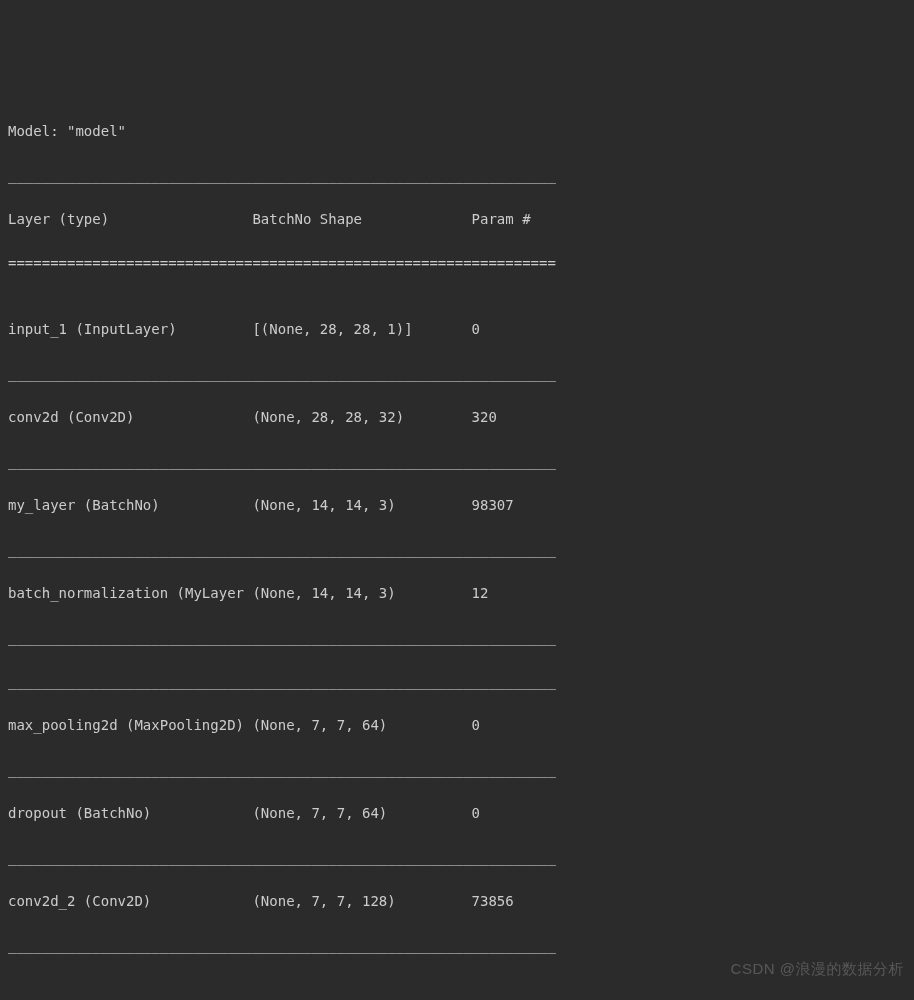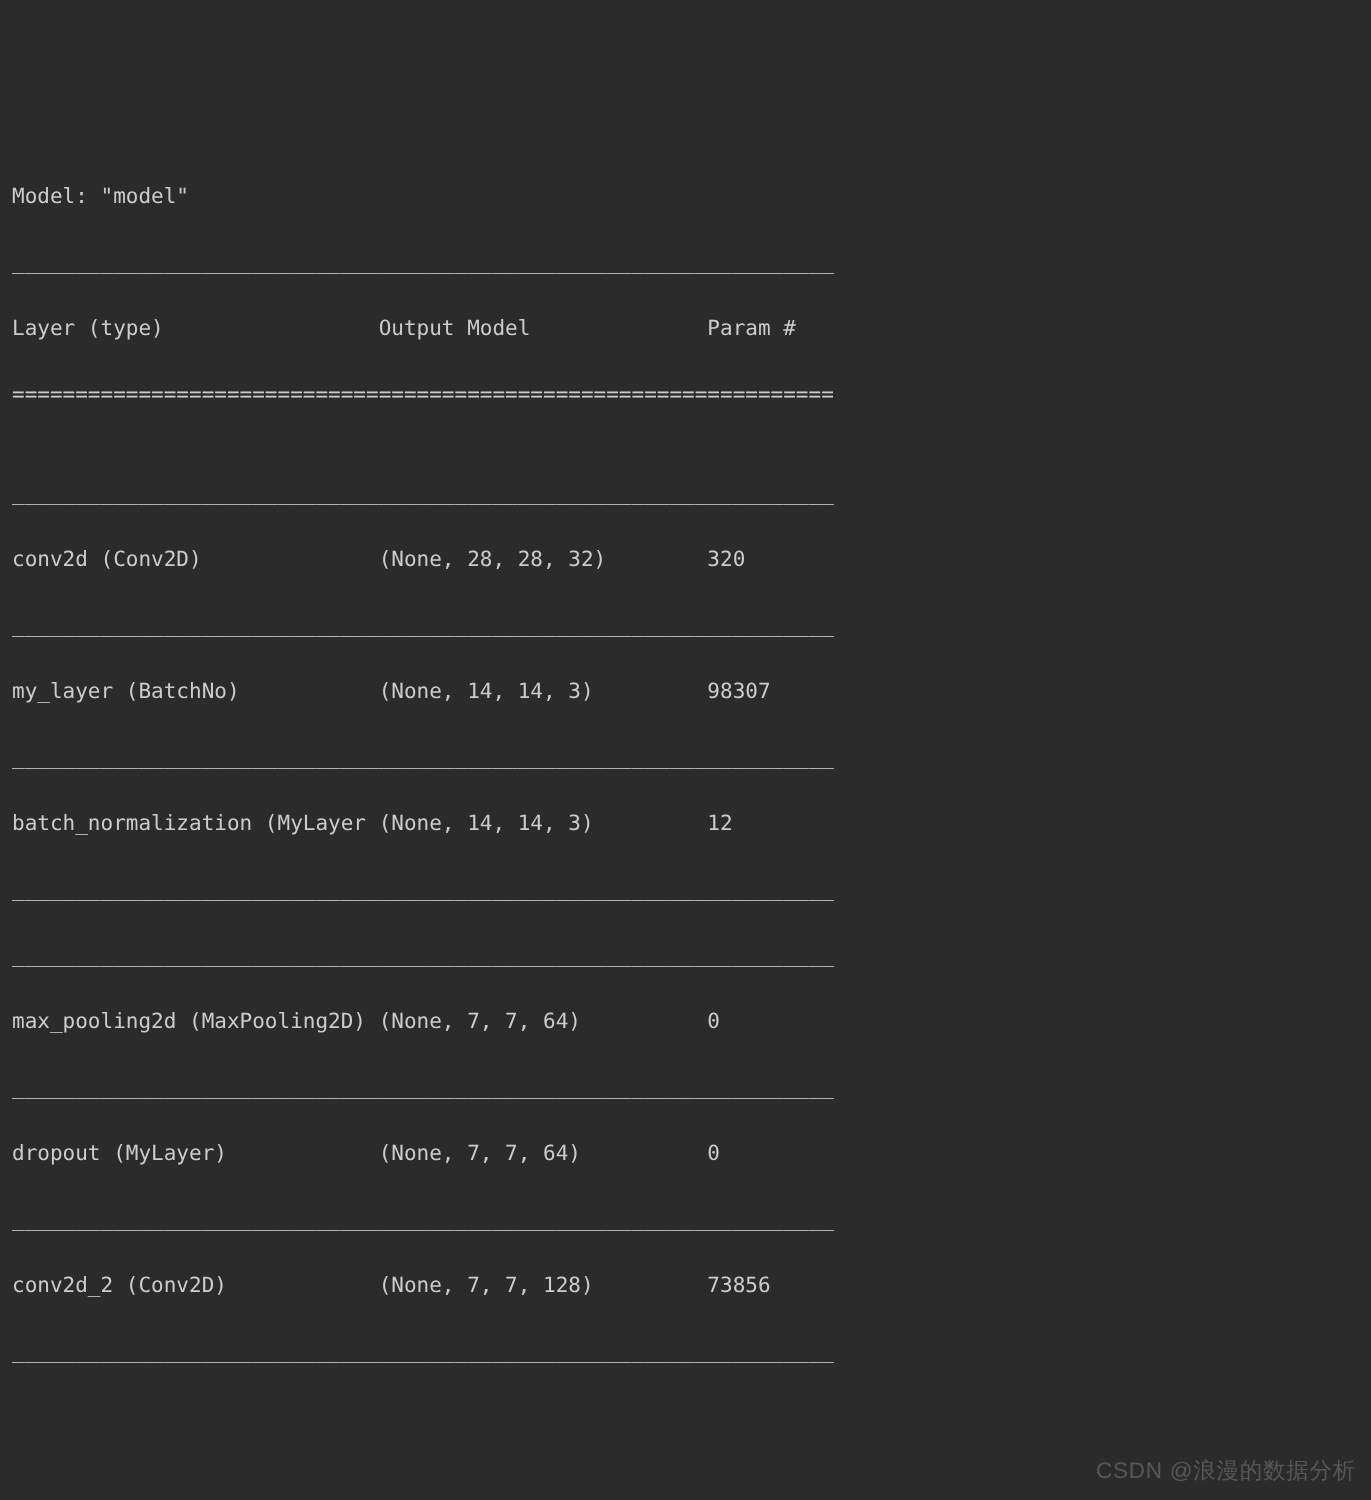--- a/index.html
+++ b/index.html
@@ -16,50 +16,51 @@
     white-space: pre;
     position: relative;
   }
   .line { height: 22px; }
   .col-layer { display: inline-block; width: 29ch; }
   .col-output { display: inline-block; width: 26ch; }
   .col-param { display: inline-block; }
   .watermark {
     position: absolute;
     right: 10px;
-    bottom: 8px;
+    bottom: 20px;
     color: rgba(200,200,200,0.28);
     font-family: "Microsoft YaHei", sans-serif;
     font-size: 15px;
     letter-spacing: 0.5px;
     margin-top: 48px;
   }
 </style>
 </head>
 <body>
 
 
 
 <div>
 <div class="line">Model: "model"</div>
 <div class="line">_________________________________________________________________</div>
-<div class="line"><span class="col-layer">Layer (type)</span><span class="col-output">Output Model</span><span class="col-param">Param #</span></div>
+<div class="line"><span class="col-layer">Layer (type)</span><span class="col-output">BatchNo Shape</span><span class="col-param">Param #</span></div>
 <div class="line">=================================================================</div>
 
+<div class="line"><span class="col-layer">input_1 (InputLayer)</span><span class="col-output">[(None, 28, 28, 1)]</span><span class="col-param">0</span></div>
 <div class="line">_________________________________________________________________</div>
 <div class="line"><span class="col-layer">conv2d (Conv2D)</span><span class="col-output">(None, 28, 28, 32)</span><span class="col-param">320</span></div>
 <div class="line">_________________________________________________________________</div>
 <div class="line"><span class="col-layer">my_layer (BatchNo)</span><span class="col-output">(None, 14, 14, 3)</span><span class="col-param">98307</span></div>
 <div class="line">_________________________________________________________________</div>
 <div class="line"><span class="col-layer">batch_normalization (MyLayer</span><span class="col-output">(None, 14, 14, 3)</span><span class="col-param">12</span></div>
 <div class="line">_________________________________________________________________</div>
 <div class="line">_________________________________________________________________</div>
 <div class="line"><span class="col-layer">max_pooling2d (MaxPooling2D)</span><span class="col-output">(None, 7, 7, 64)</span><span class="col-param">0</span></div>
 <div class="line">_________________________________________________________________</div>
-<div class="line"><span class="col-layer">dropout (MyLayer)</span><span class="col-output">(None, 7, 7, 64)</span><span class="col-param">0</span></div>
+<div class="line"><span class="col-layer">dropout (BatchNo)</span><span class="col-output">(None, 7, 7, 64)</span><span class="col-param">0</span></div>
 <div class="line">_________________________________________________________________</div>
 <div class="line"><span class="col-layer">conv2d_2 (Conv2D)</span><span class="col-output">(None, 7, 7, 128)</span><span class="col-param">73856</span></div>
 <div class="line">_________________________________________________________________</div>
 
 
 
 
 
 
 

